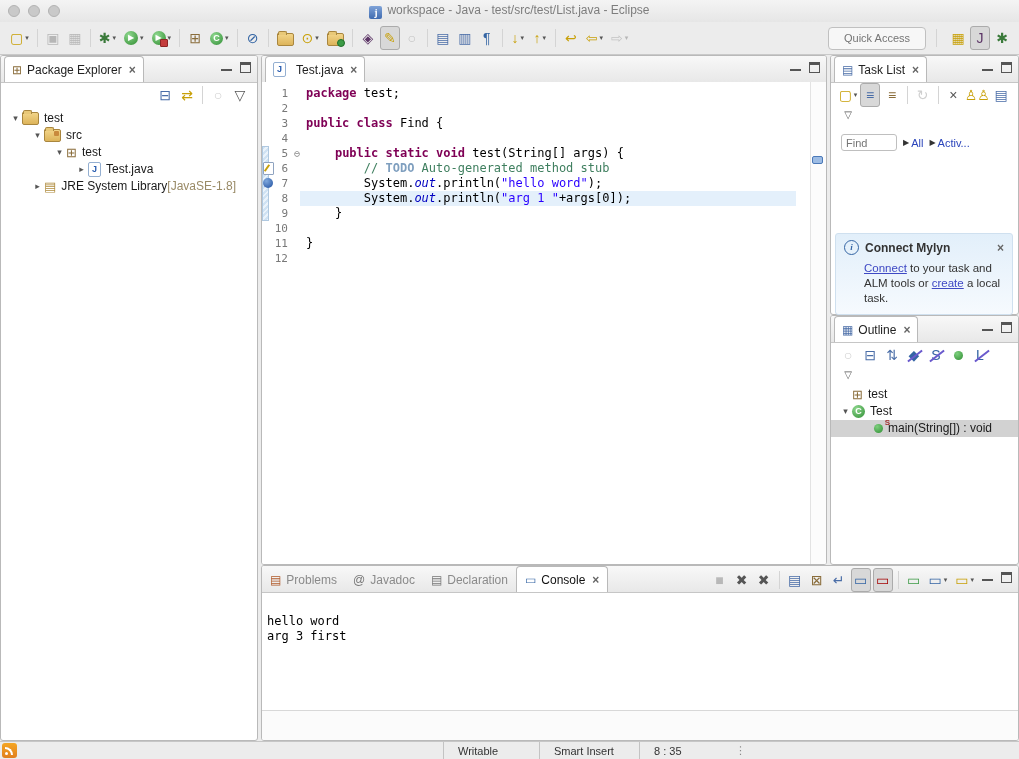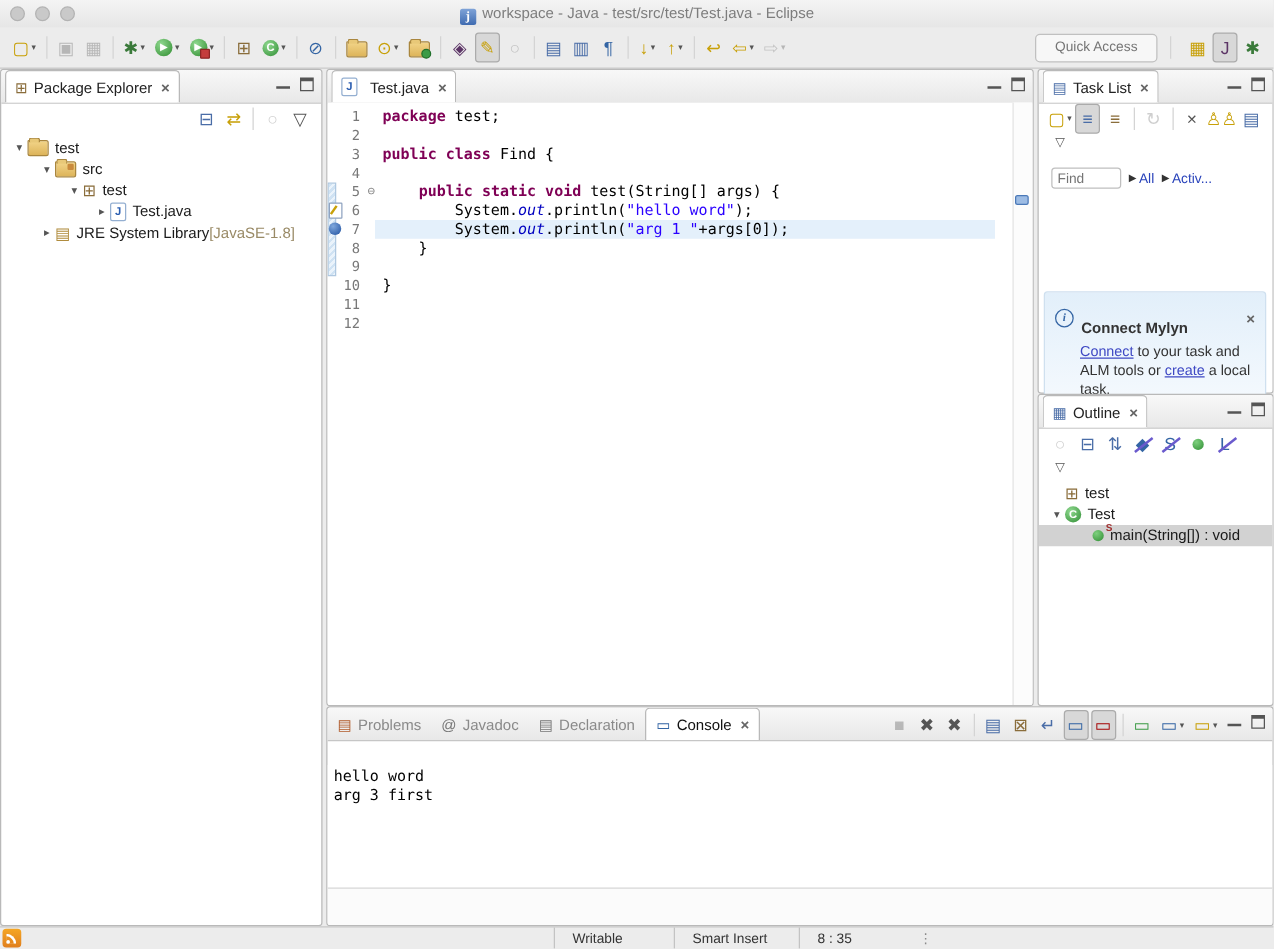--- a/index.html
+++ b/index.html
@@ -95,21 +95,21 @@
   #tl-findrow{display:flex;align-items:center;gap:6px;padding:12px 8px 0 10px;}
   #find-input{width:56px;height:17px;border:1px solid #BFBFBF;border-radius:3px;font-size:11px;color:#9a9a9a;padding:0 4px;outline:none;box-sizing:border-box;}
   .filter{display:flex;align-items:center;gap:2px;white-space:nowrap;}
   .filter .farr{font-size:8px;color:#333;}
   .filter .flbl{color:#2A44BB;font-size:11px;}
 
   
   #mylyn{position:absolute;left:835px;top:233px;width:178px;background:linear-gradient(#E2EFFA,#F6FAFE);border:1px solid #CFE0EF;border-radius:3px;padding:6px 8px 8px;box-sizing:border-box;}
   #mylyn-head{display:flex;align-items:center;gap:6px;}
   #mylyn-info{width:13px;height:13px;border:1px solid #3465A4;border-radius:50%;color:#3465A4;font:italic bold 9px/13px "Liberation Serif",serif;text-align:center;flex:none;}
-  #mylyn-title{font-weight:bold;color:#333;font-size:12px;flex:1;margin-top:15px;}
+  #mylyn-title{font-weight:bold;color:#333;font-size:12px;flex:1;}
   #mylyn-body{margin:6px 0 0 20px;font-size:11.5px;color:#333;line-height:15px;}
   .mlink{color:#3E48C4;text-decoration:underline;}
 
   
   #outline{left:830px;top:315px;width:189px;height:250px;}
   #ol-tree{padding-top:4px;}
 
   
   #console{left:261px;top:565px;width:758px;height:176px;}
   #con-tabs{display:flex;align-items:flex-end;height:26px;flex:1;}
@@ -135,21 +135,21 @@
 </head>
 <body>
 
 <div id="app">
 
   <div id="titlebar">
     <span class="tl"></span>
     <span class="tl"></span>
     <span class="tl"></span>
     <div id="title-center">
-      <span id="app-icon">j</span><span>workspace - Java - test/src/test/Test.java - Eclipse</span>
+      <span id="app-icon">j</span><span>workspace - Java - test/src/test/List.java - Eclipse</span>
     </div>
   </div>
 
   <div id="toolbar">
     <div id="tb-left">
         <span class="tbi">
           <span class="gl" style="color: rgb(200, 160, 8);">▢</span>
           <span class="dd">▾</span>
         </span>
         <span class="tsep"></span>
@@ -338,20 +338,21 @@
           <div class="gnum">10</div>
           <div class="gnum">11</div>
           <div class="gnum">12</div>
         </div>
       <div id="code">
           <div class="cline"><span class="k">package</span><span class="p"> test;</span></div>
           <div class="cline">&nbsp;</div>
           <div class="cline"><span class="k">public</span><span class="p"> </span><span class="k">class</span><span class="p"> Find {</span></div>
           <div class="cline">&nbsp;</div>
           <div class="cline"><span class="p">    </span><span class="k">public</span><span class="p"> </span><span class="k">static</span><span class="p"> </span><span class="k">void</span><span class="p"> test(String[] args) {</span></div>
+          <div class="cline"><span class="p">        </span><span class="c">// </span><span class="t">TODO</span><span class="c"> Auto-generated method stub</span></div>
           <div class="cline"><span class="p">        System.</span><span class="f">out</span><span class="p">.println(</span><span class="s">"hello word"</span><span class="p">);</span></div>
           <div class="cline cur"><span class="p">        System.</span><span class="f">out</span><span class="p">.println(</span><span class="s">"arg 1 "</span><span class="p">+args[0]);</span></div>
           <div class="cline"><span class="p">    }</span></div>
           <div class="cline">&nbsp;</div>
           <div class="cline"><span class="p">}</span></div>
           <div class="cline">&nbsp;</div>
         </div>
       <div id="overview-ruler">
         <div id="ov-marker"></div>
       </div>

